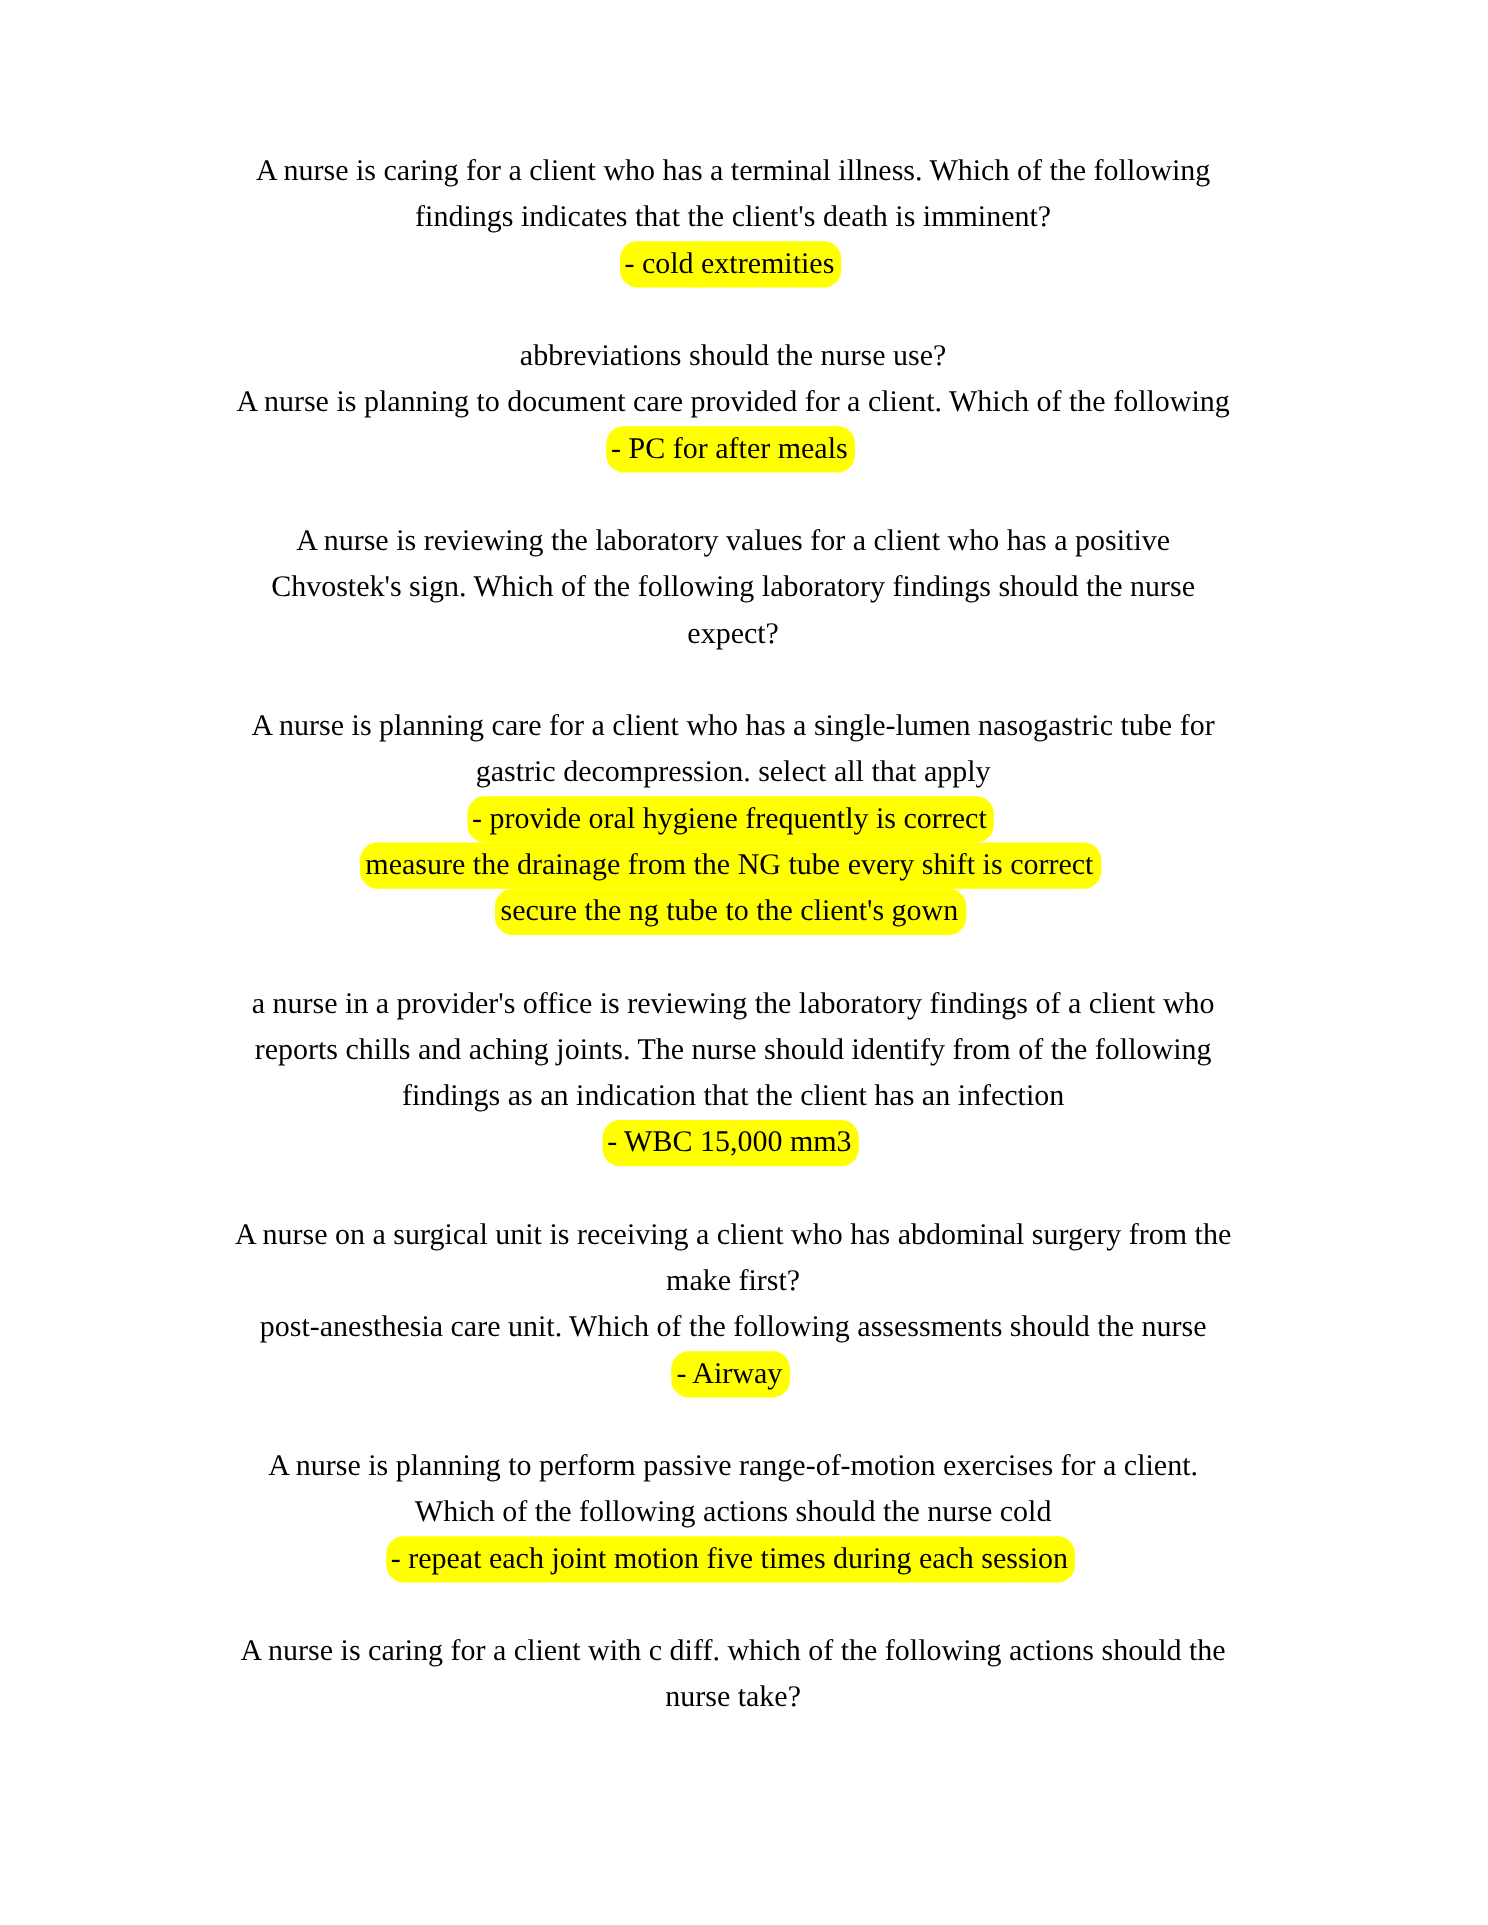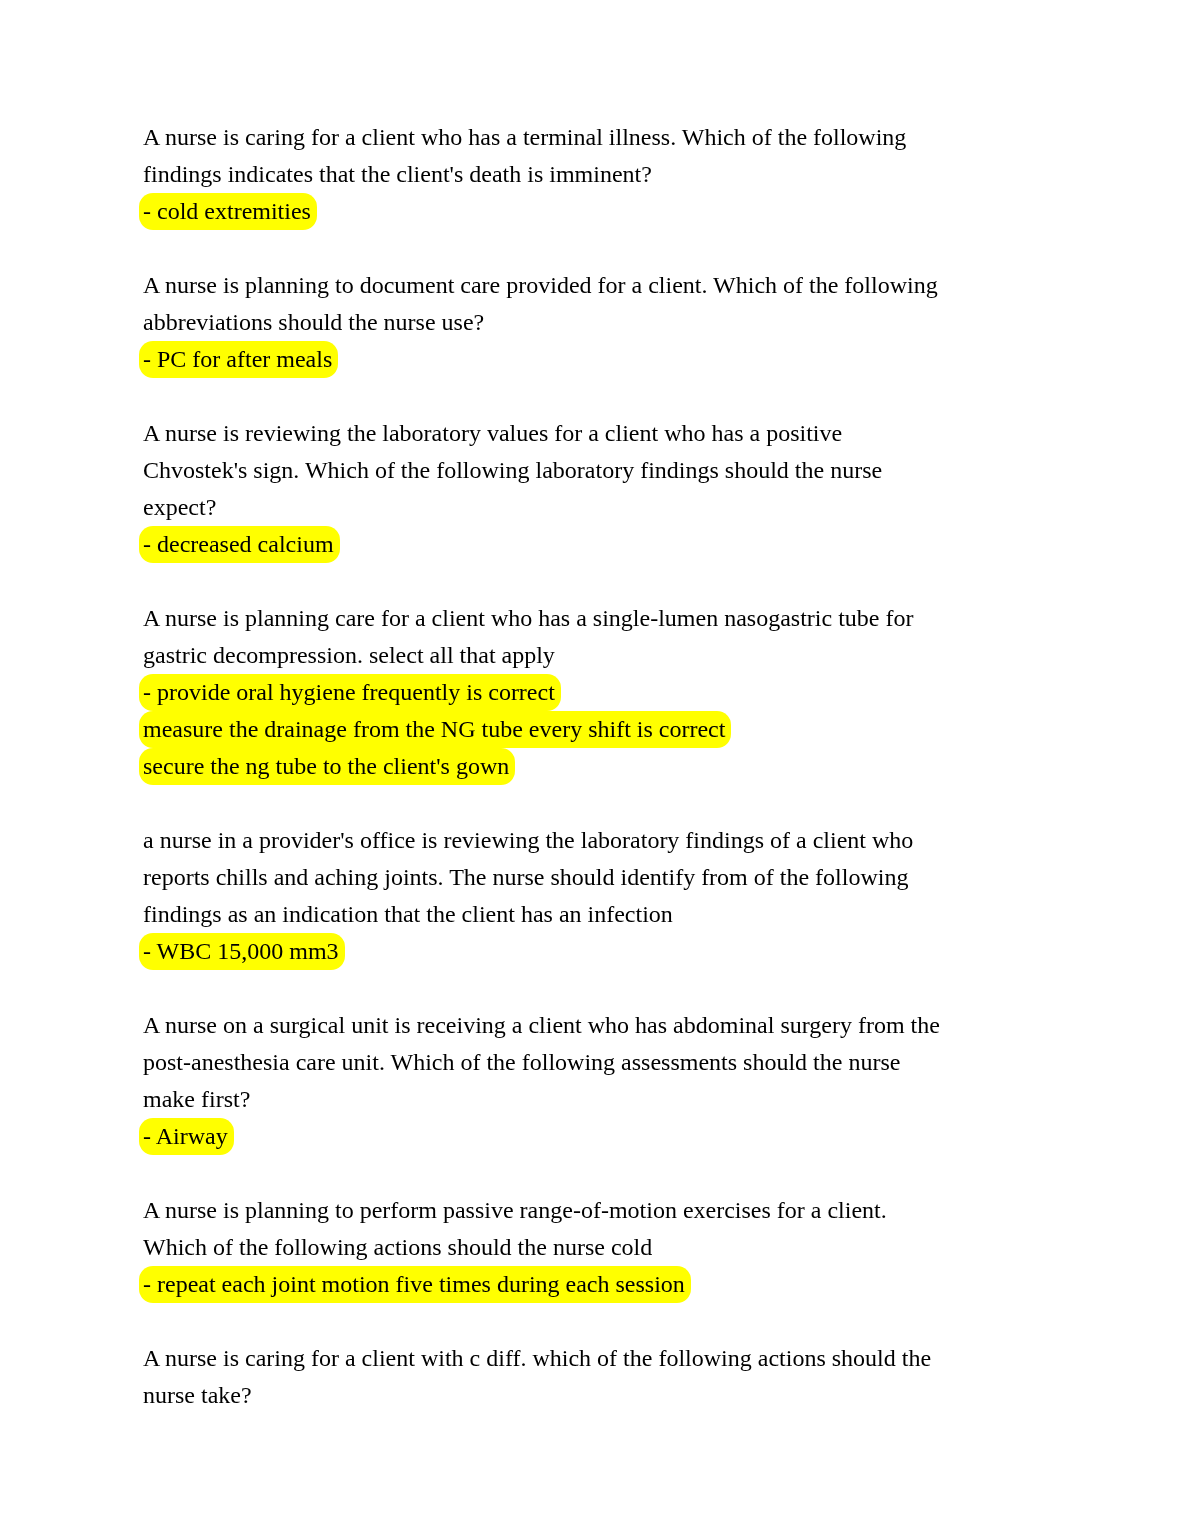--- a/index.html
+++ b/index.html
@@ -11,20 +11,21 @@
     position: relative;
     width: 1172px;
     min-height: 1540px;
     box-sizing: border-box;
     padding: 119px 142px 100px 143px;
     background: var(--page-bg, #ffffff);
     font-family: "Liberation Serif", "DejaVu Serif", serif;
     font-size: 24px;
     line-height: 37px;
     color: var(--text-color, #000000);
+    text-align: center;
   }
   .block {
     margin: 0 0 37px 0;
   }
   .block:last-child {
     margin-bottom: 0;
   }
   .line {
     white-space: nowrap;
     height: 37px;
@@ -42,47 +43,46 @@
 <body>
 
 <div class="page">
   <div id="content">
       <div class="block">
         <div class="line">A nurse is caring for a client who has a terminal illness. Which of the following</div>
         <div class="line">findings indicates that the client's death is imminent?</div>
         <div class="line"><span class="hl">- cold extremities</span></div>
       </div>
       <div class="block">
+        <div class="line">abbreviations should the nurse use?</div>
         <div class="line">A nurse is planning to document care provided for a client. Which of the following</div>
-        <div class="line">abbreviations should the nurse use?</div>
         <div class="line"><span class="hl">- PC for after meals</span></div>
       </div>
       <div class="block">
         <div class="line">A nurse is reviewing the laboratory values for a client who has a positive</div>
         <div class="line">Chvostek's sign. Which of the following laboratory findings should the nurse</div>
         <div class="line">expect?</div>
-        <div class="line"><span class="hl">- decreased calcium</span></div>
       </div>
       <div class="block">
         <div class="line">A nurse is planning care for a client who has a single-lumen nasogastric tube for</div>
         <div class="line">gastric decompression. select all that apply</div>
         <div class="line"><span class="hl">- provide oral hygiene frequently is correct</span></div>
         <div class="line"><span class="hl">measure the drainage from the NG tube every shift is correct</span></div>
         <div class="line"><span class="hl">secure the ng tube to the client's gown</span></div>
       </div>
       <div class="block">
         <div class="line">a nurse in a provider's office is reviewing the laboratory findings of a client who</div>
         <div class="line">reports chills and aching joints. The nurse should identify from of the following</div>
         <div class="line">findings as an indication that the client has an infection</div>
         <div class="line"><span class="hl">- WBC 15,000 mm3</span></div>
       </div>
       <div class="block">
         <div class="line">A nurse on a surgical unit is receiving a client who has abdominal surgery from the</div>
+        <div class="line">make first?</div>
         <div class="line">post-anesthesia care unit. Which of the following assessments should the nurse</div>
-        <div class="line">make first?</div>
         <div class="line"><span class="hl">- Airway</span></div>
       </div>
       <div class="block">
         <div class="line">A nurse is planning to perform passive range-of-motion exercises for a client.</div>
         <div class="line">Which of the following actions should the nurse cold</div>
         <div class="line"><span class="hl">- repeat each joint motion five times during each session</span></div>
       </div>
       <div class="block">
         <div class="line">A nurse is caring for a client with c diff. which of the following actions should the</div>
         <div class="line">nurse take?</div>

